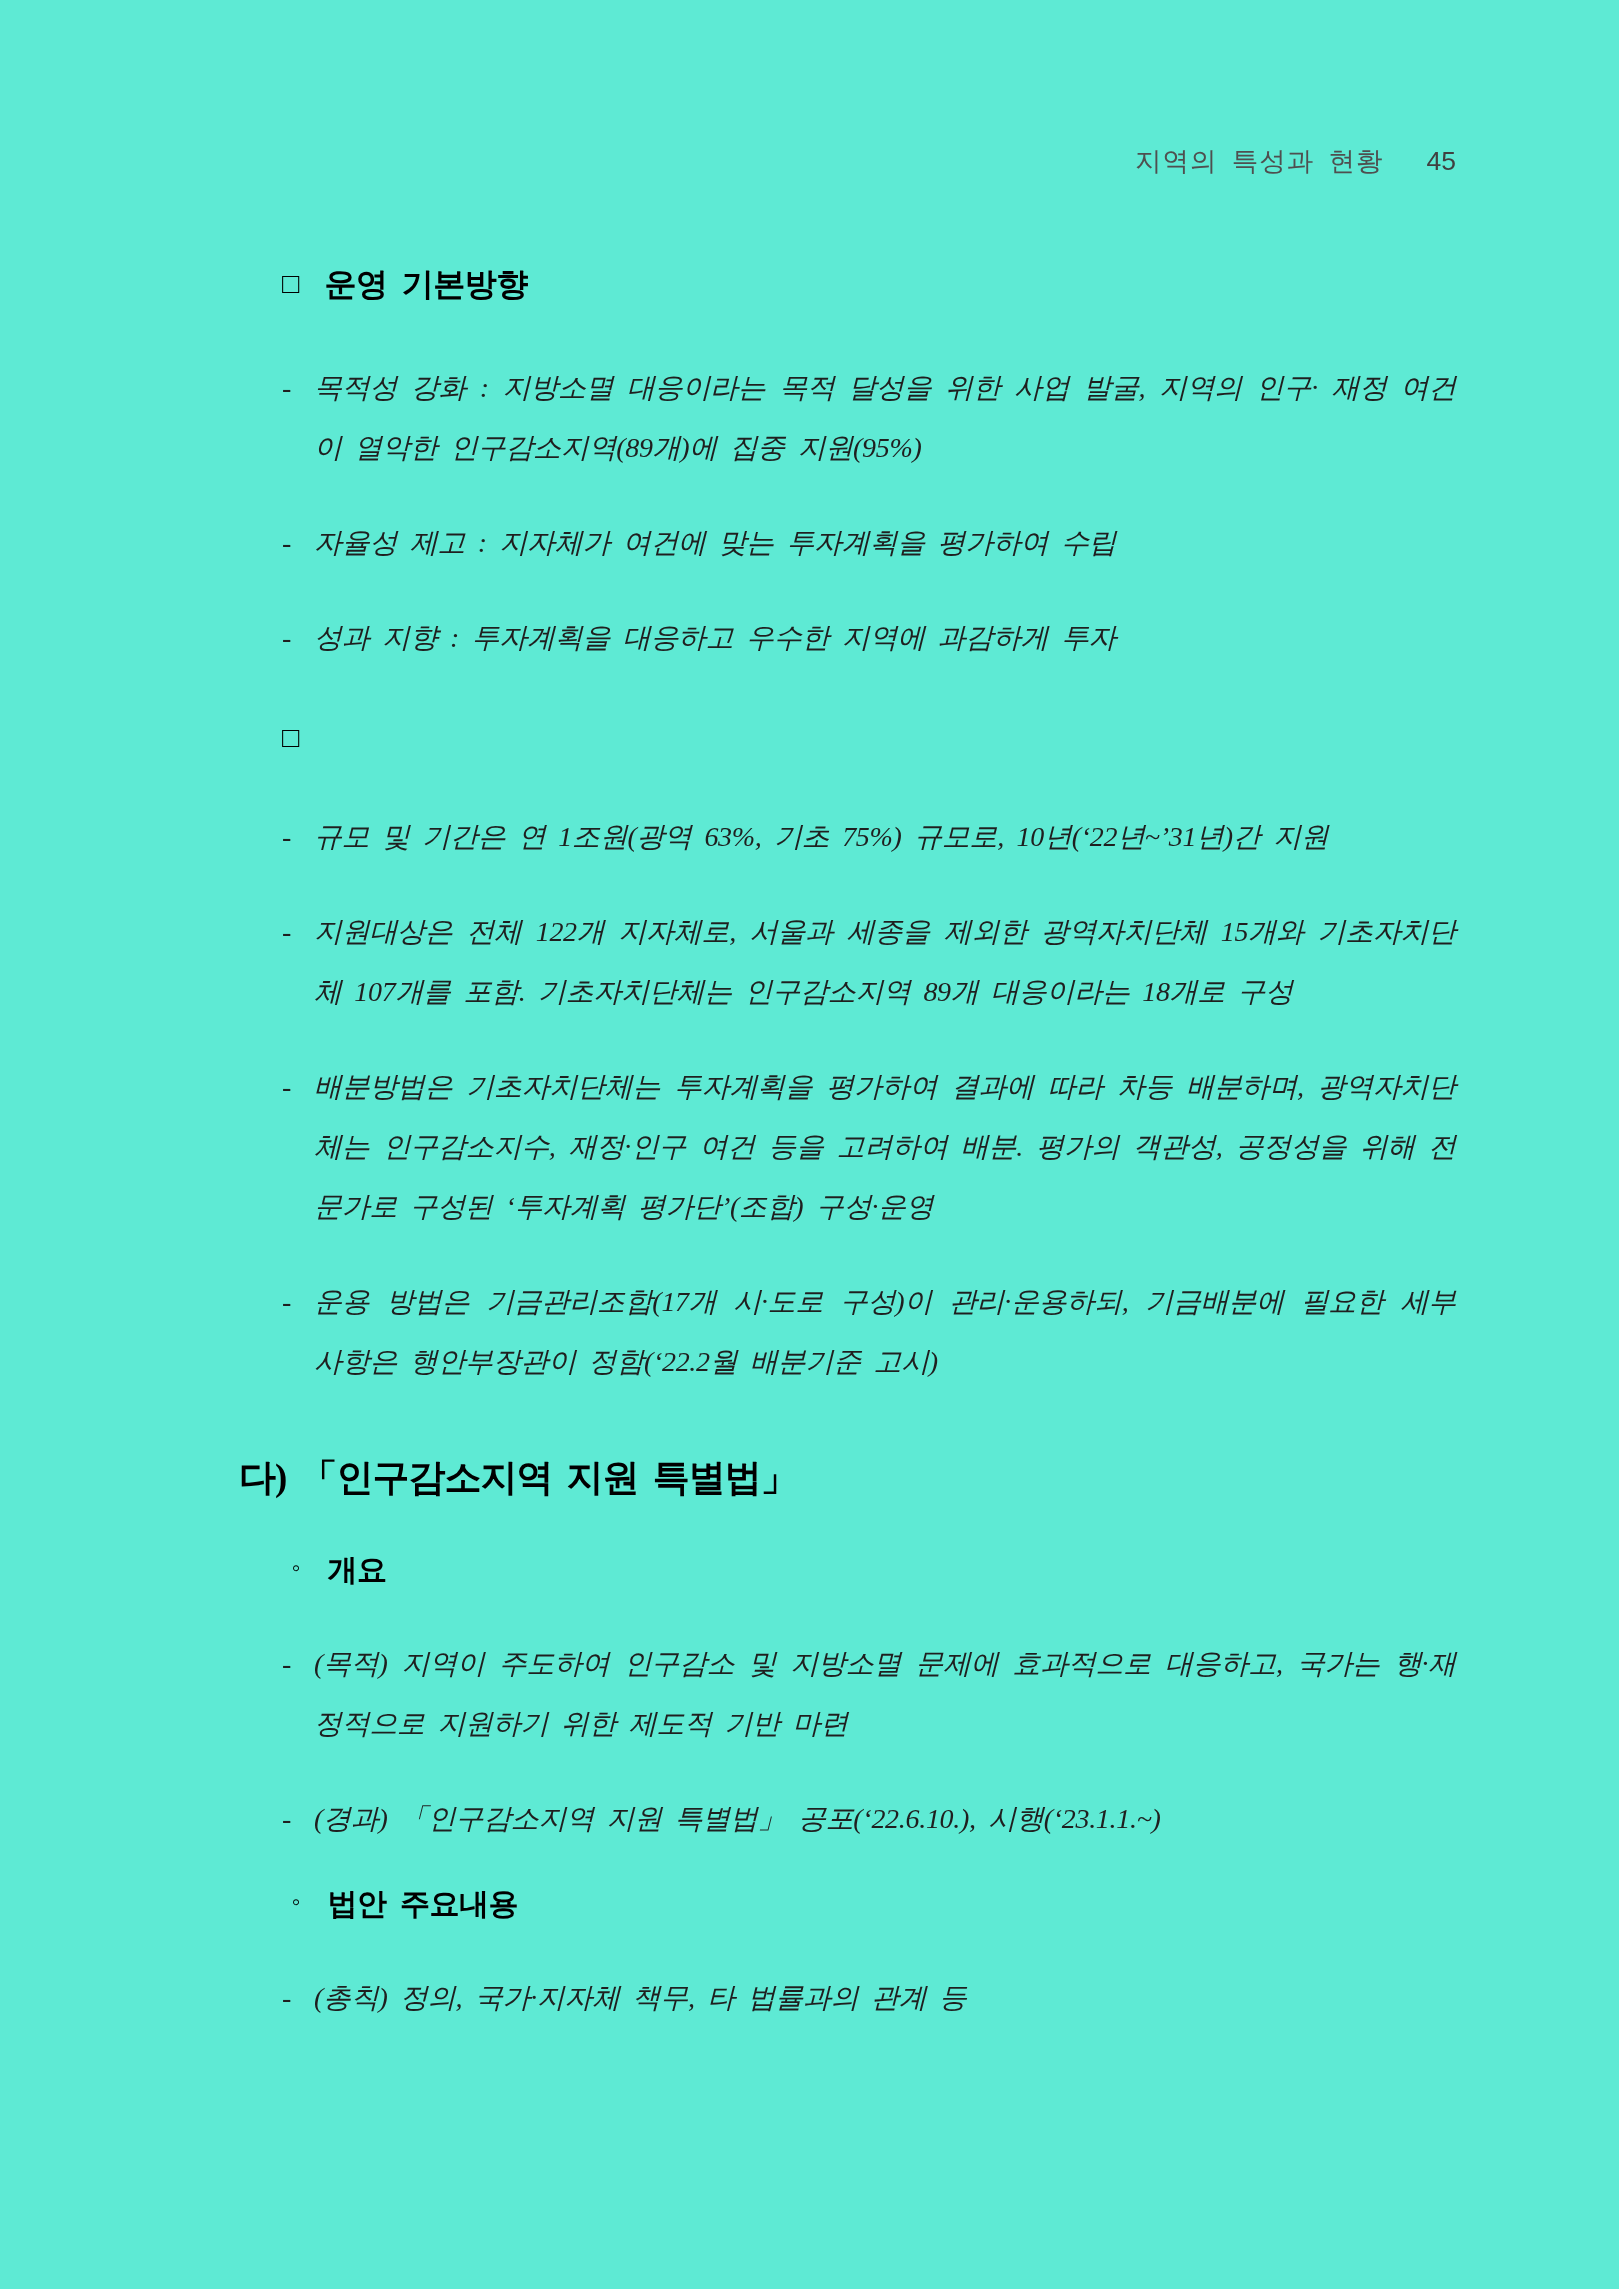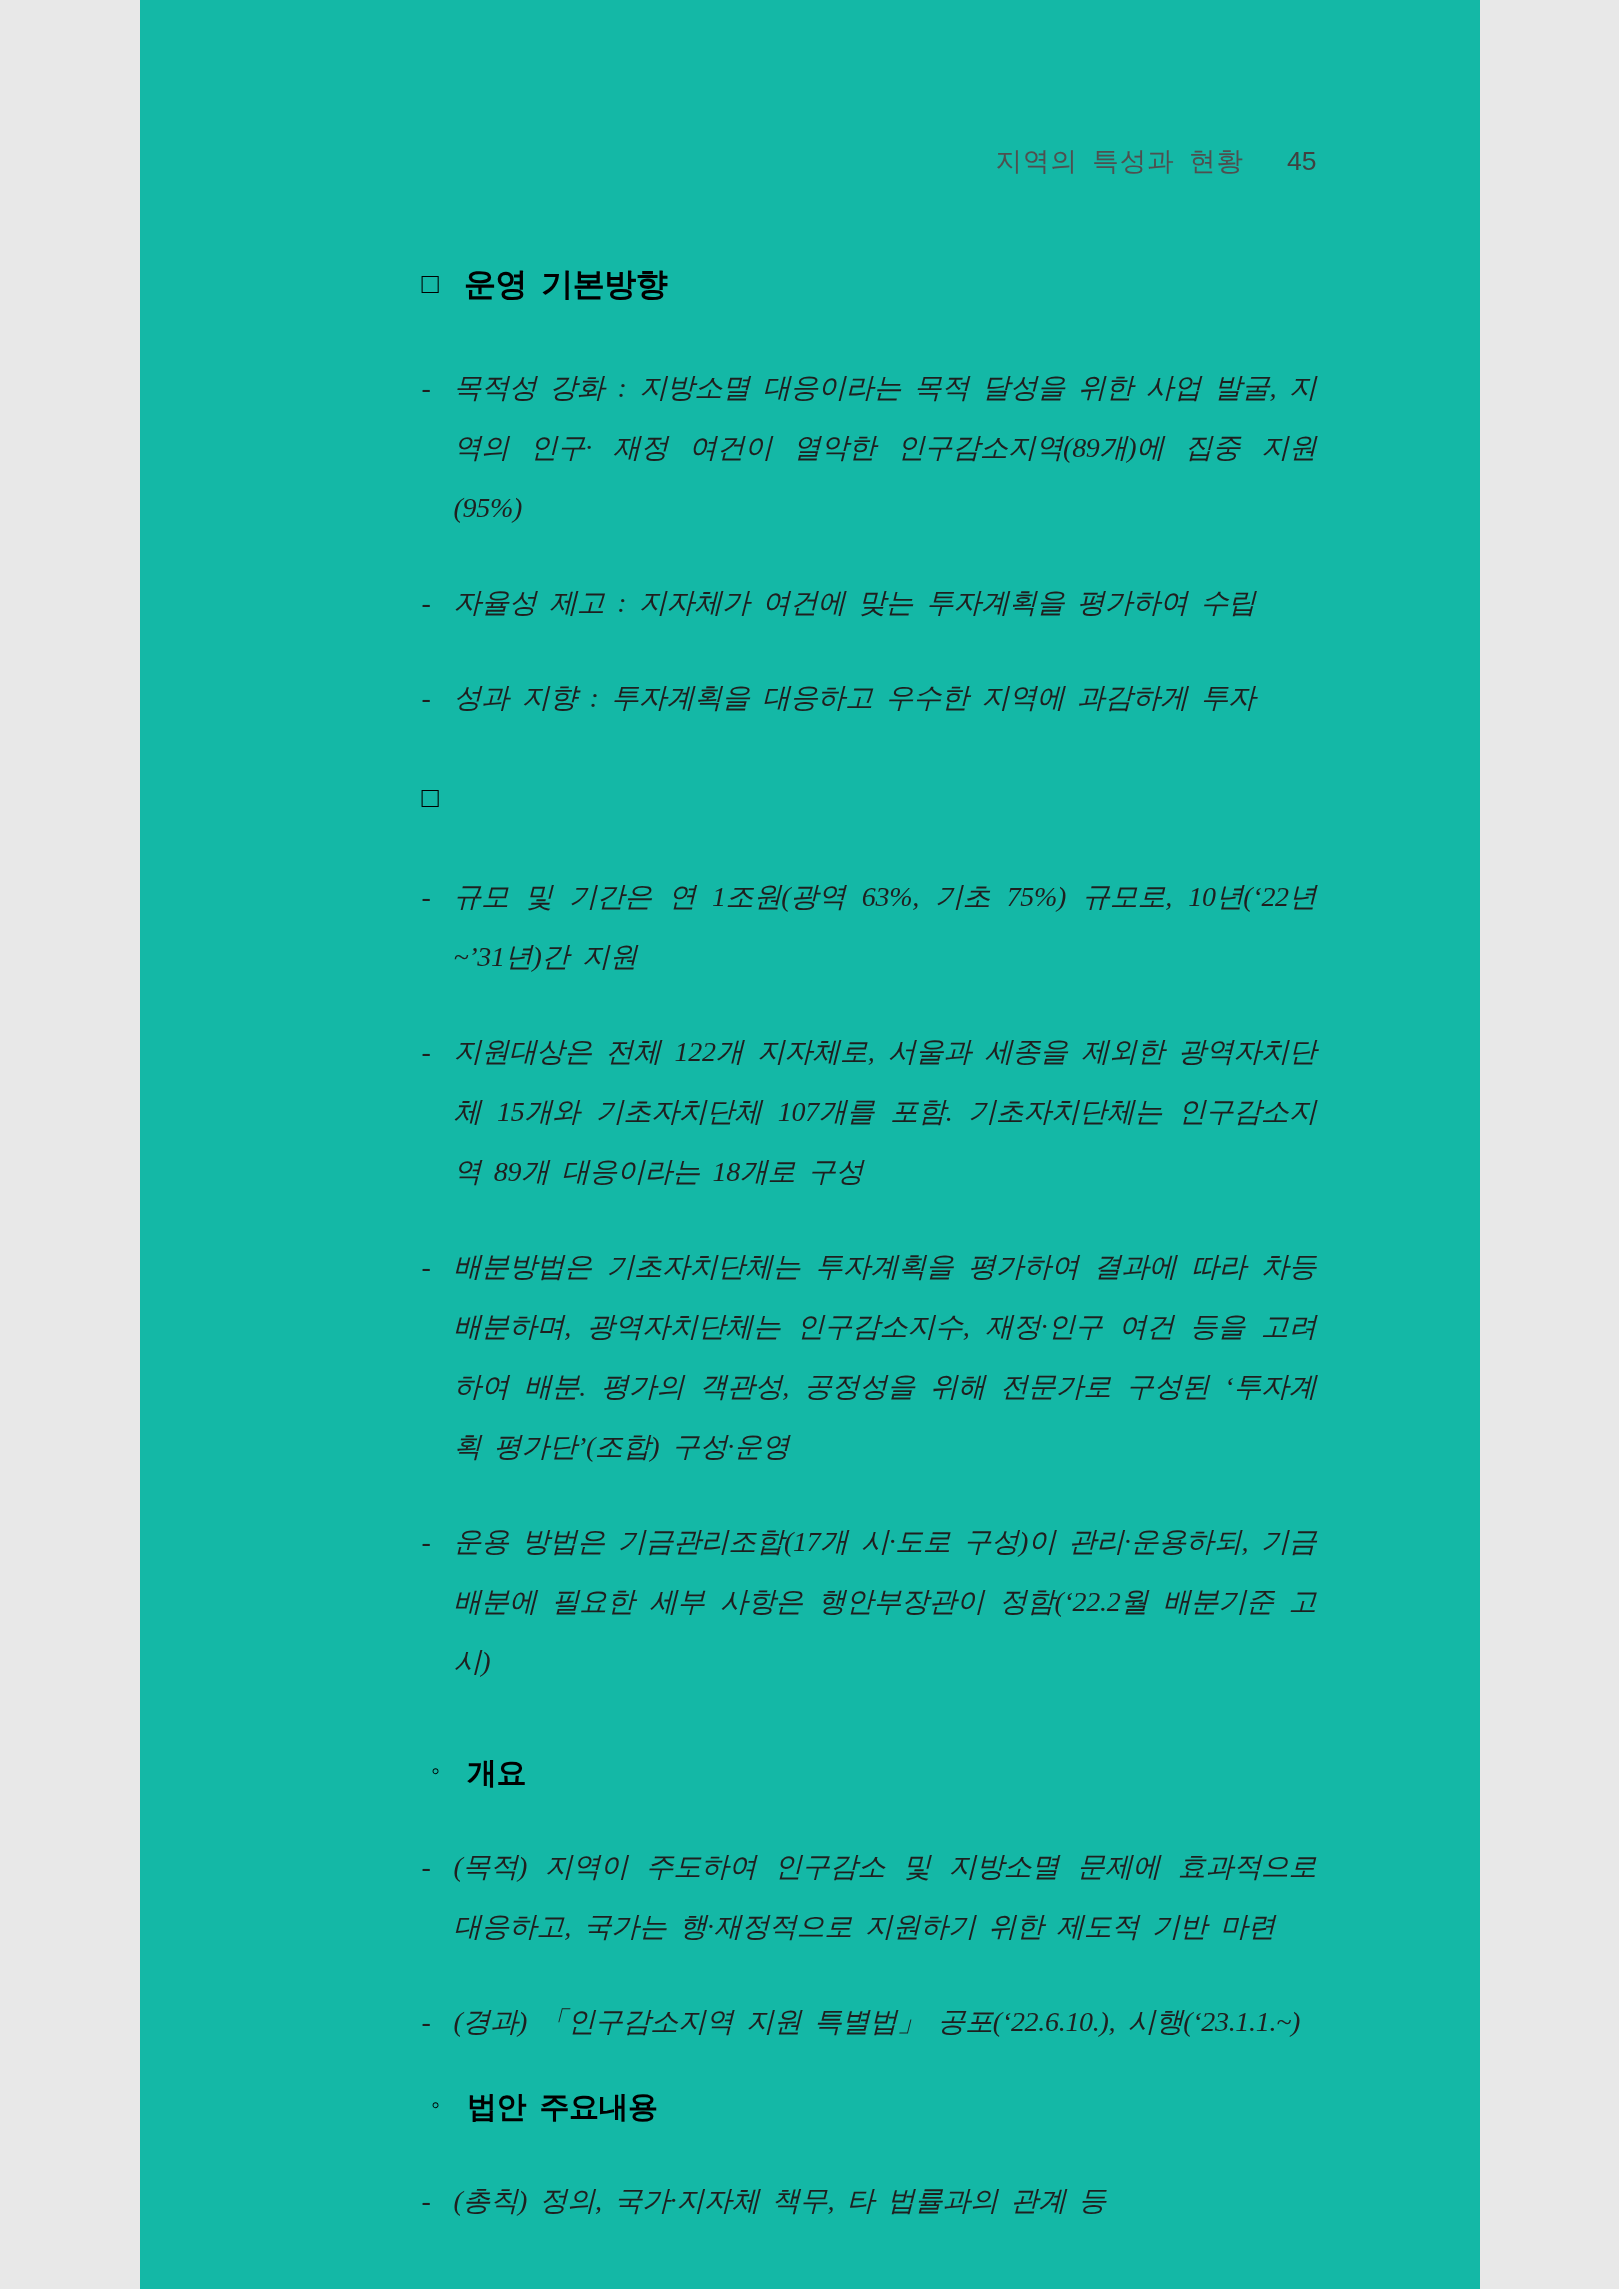--- a/index.html
+++ b/index.html
@@ -1,21 +1,21 @@
 <!DOCTYPE html>
 <html lang="ko"><head>
 <meta charset="utf-8">
 <style>
   html, body { margin: 0; padding: 0; background: #e8e8e8; }
   .page {
     position: relative;
-    width: 1340px;
+    width: 1619px;
     height: 2290px;
     margin: 0 auto;
-    background: #14b8a6;
+    background: #5eead4;
     box-sizing: border-box;
     padding: 263px 163px 0 282px;
     font-family: "Liberation Serif", "DejaVu Serif", serif;
     color: #1f1f1f;
     overflow: hidden;
   }
 
   
   .running-header {
     position: absolute;
@@ -131,20 +131,21 @@
       <span class="dash">-</span>
       <div class="item-text">배분방법은 기초자치단체는 투자계획을 평가하여 결과에 따라 차등 배분하며, 광역자치단체는 인구감소지수, 재정·인구 여건 등을 고려하여 배분. 평가의 객관성, 공정성을 위해 전문가로 구성된 ‘투자계획 평가단’(조합) 구성·운영</div>
     </div>
     <div class="item">
       <span class="dash">-</span>
       <div class="item-text">운용 방법은 기금관리조합(17개 시·도로 구성)이 관리·운용하되, 기금배분에 필요한 세부 사항은 행안부장관이 정함(‘22.2월 배분기준 고시)</div>
     </div>
   </section>
 
   <section class="law">
+    <h1 class="law-head">다) 「인구감소지역 지원 특별법」</h1>
 
     <div class="subsec subsec-1">
       <h3 class="sub-head">
         <span class="circ">◦</span>
         <span>개요</span>
       </h3>
       <div class="item">
         <span class="dash">-</span>
         <div class="item-text">(목적) 지역이 주도하여 인구감소 및 지방소멸 문제에 효과적으로 대응하고, 국가는 행·재정적으로 지원하기 위한 제도적 기반 마련</div>
       </div>

